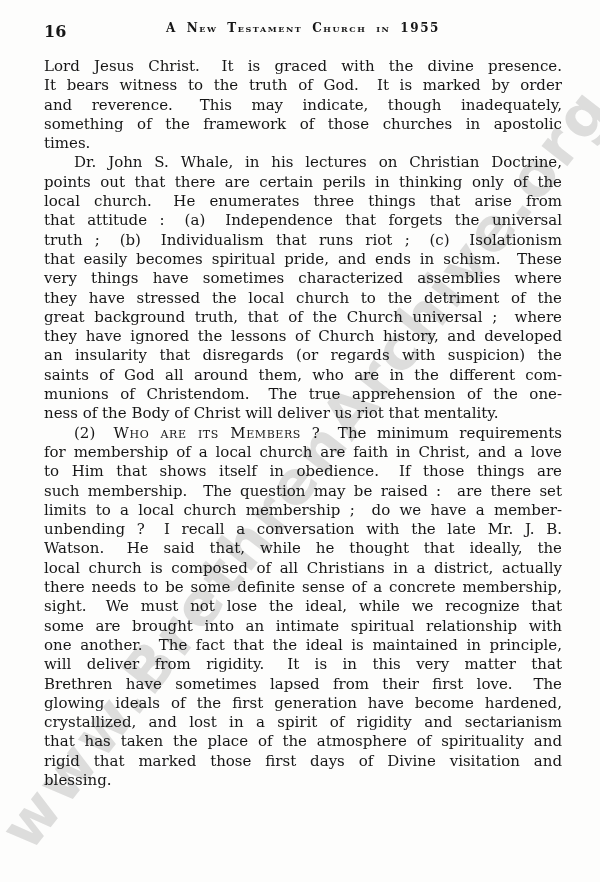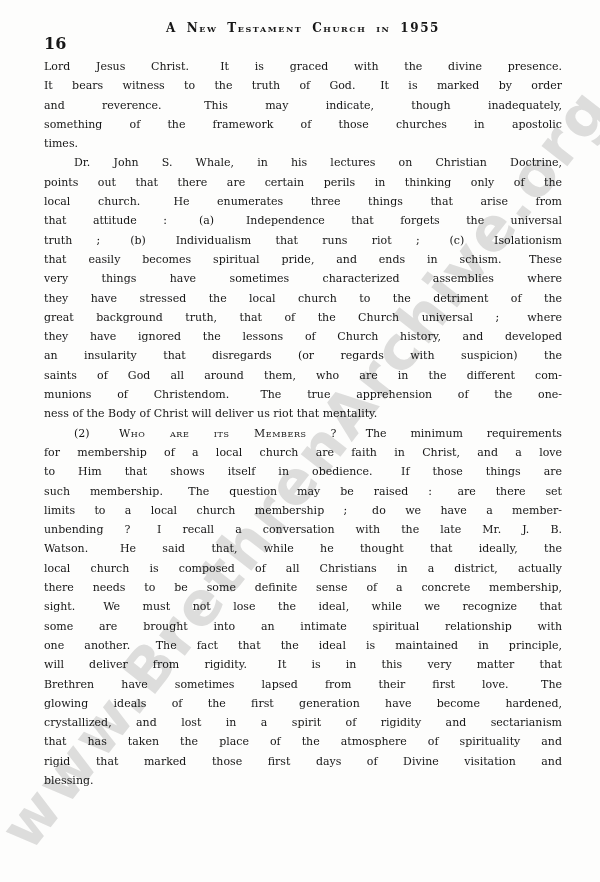--- a/index.html
+++ b/index.html
@@ -30,36 +30,36 @@
     position: relative;
     z-index: 1;
     padding: 0 38px 0 44px;
   }
   .header {
     margin-top: 21px;
     position: relative;
     height: 20px;
   }
   .pagenum {
-    position: absolute; left: 0; top: 13px;
+    position: absolute; left: 0; top: 1px;
     font-size: 16px;
     font-weight: bold;
   }
   .title {
     display: block;
     text-align: center;
     font-variant: small-caps;
     font-weight: bold;
     font-size: 12px;
     letter-spacing: 1.6px;
     word-spacing: 4px;
   }
   .bodytext {
     margin-top: 16px;
-    font-size: 11px;
+    font-size: 15px;
     line-height: 19.3px;
   }
   .line {
     text-align: justify;
     text-align-last: justify;
   }
   .line.last { text-align-last: left; }
   .line.indent { text-indent: 30px; }
   .sc {
     font-variant: small-caps;

